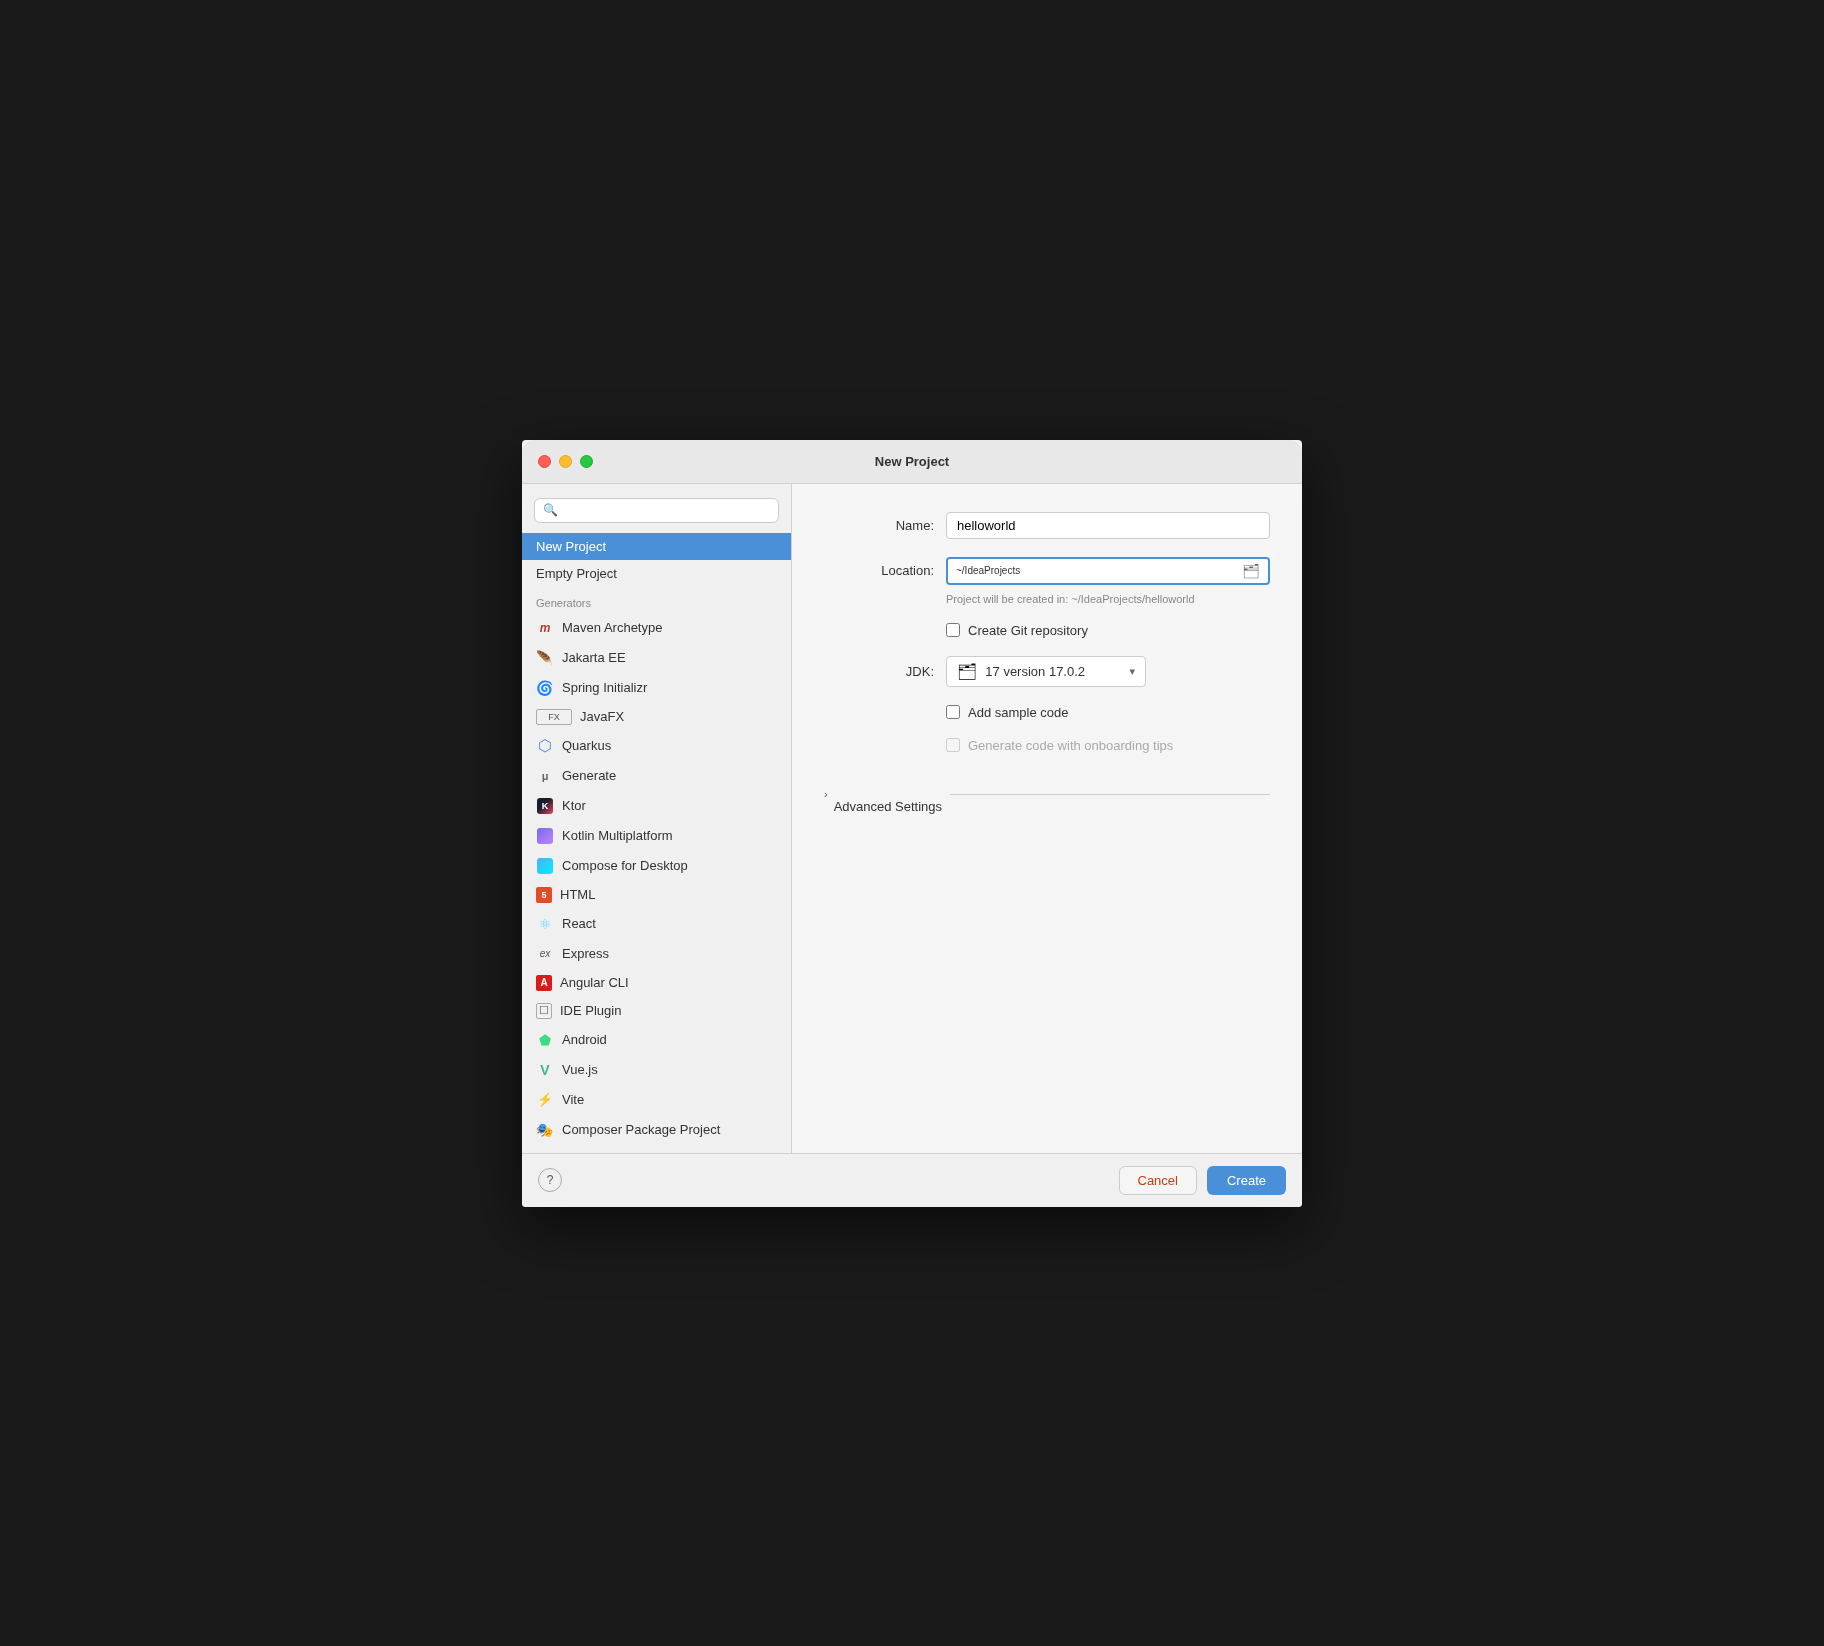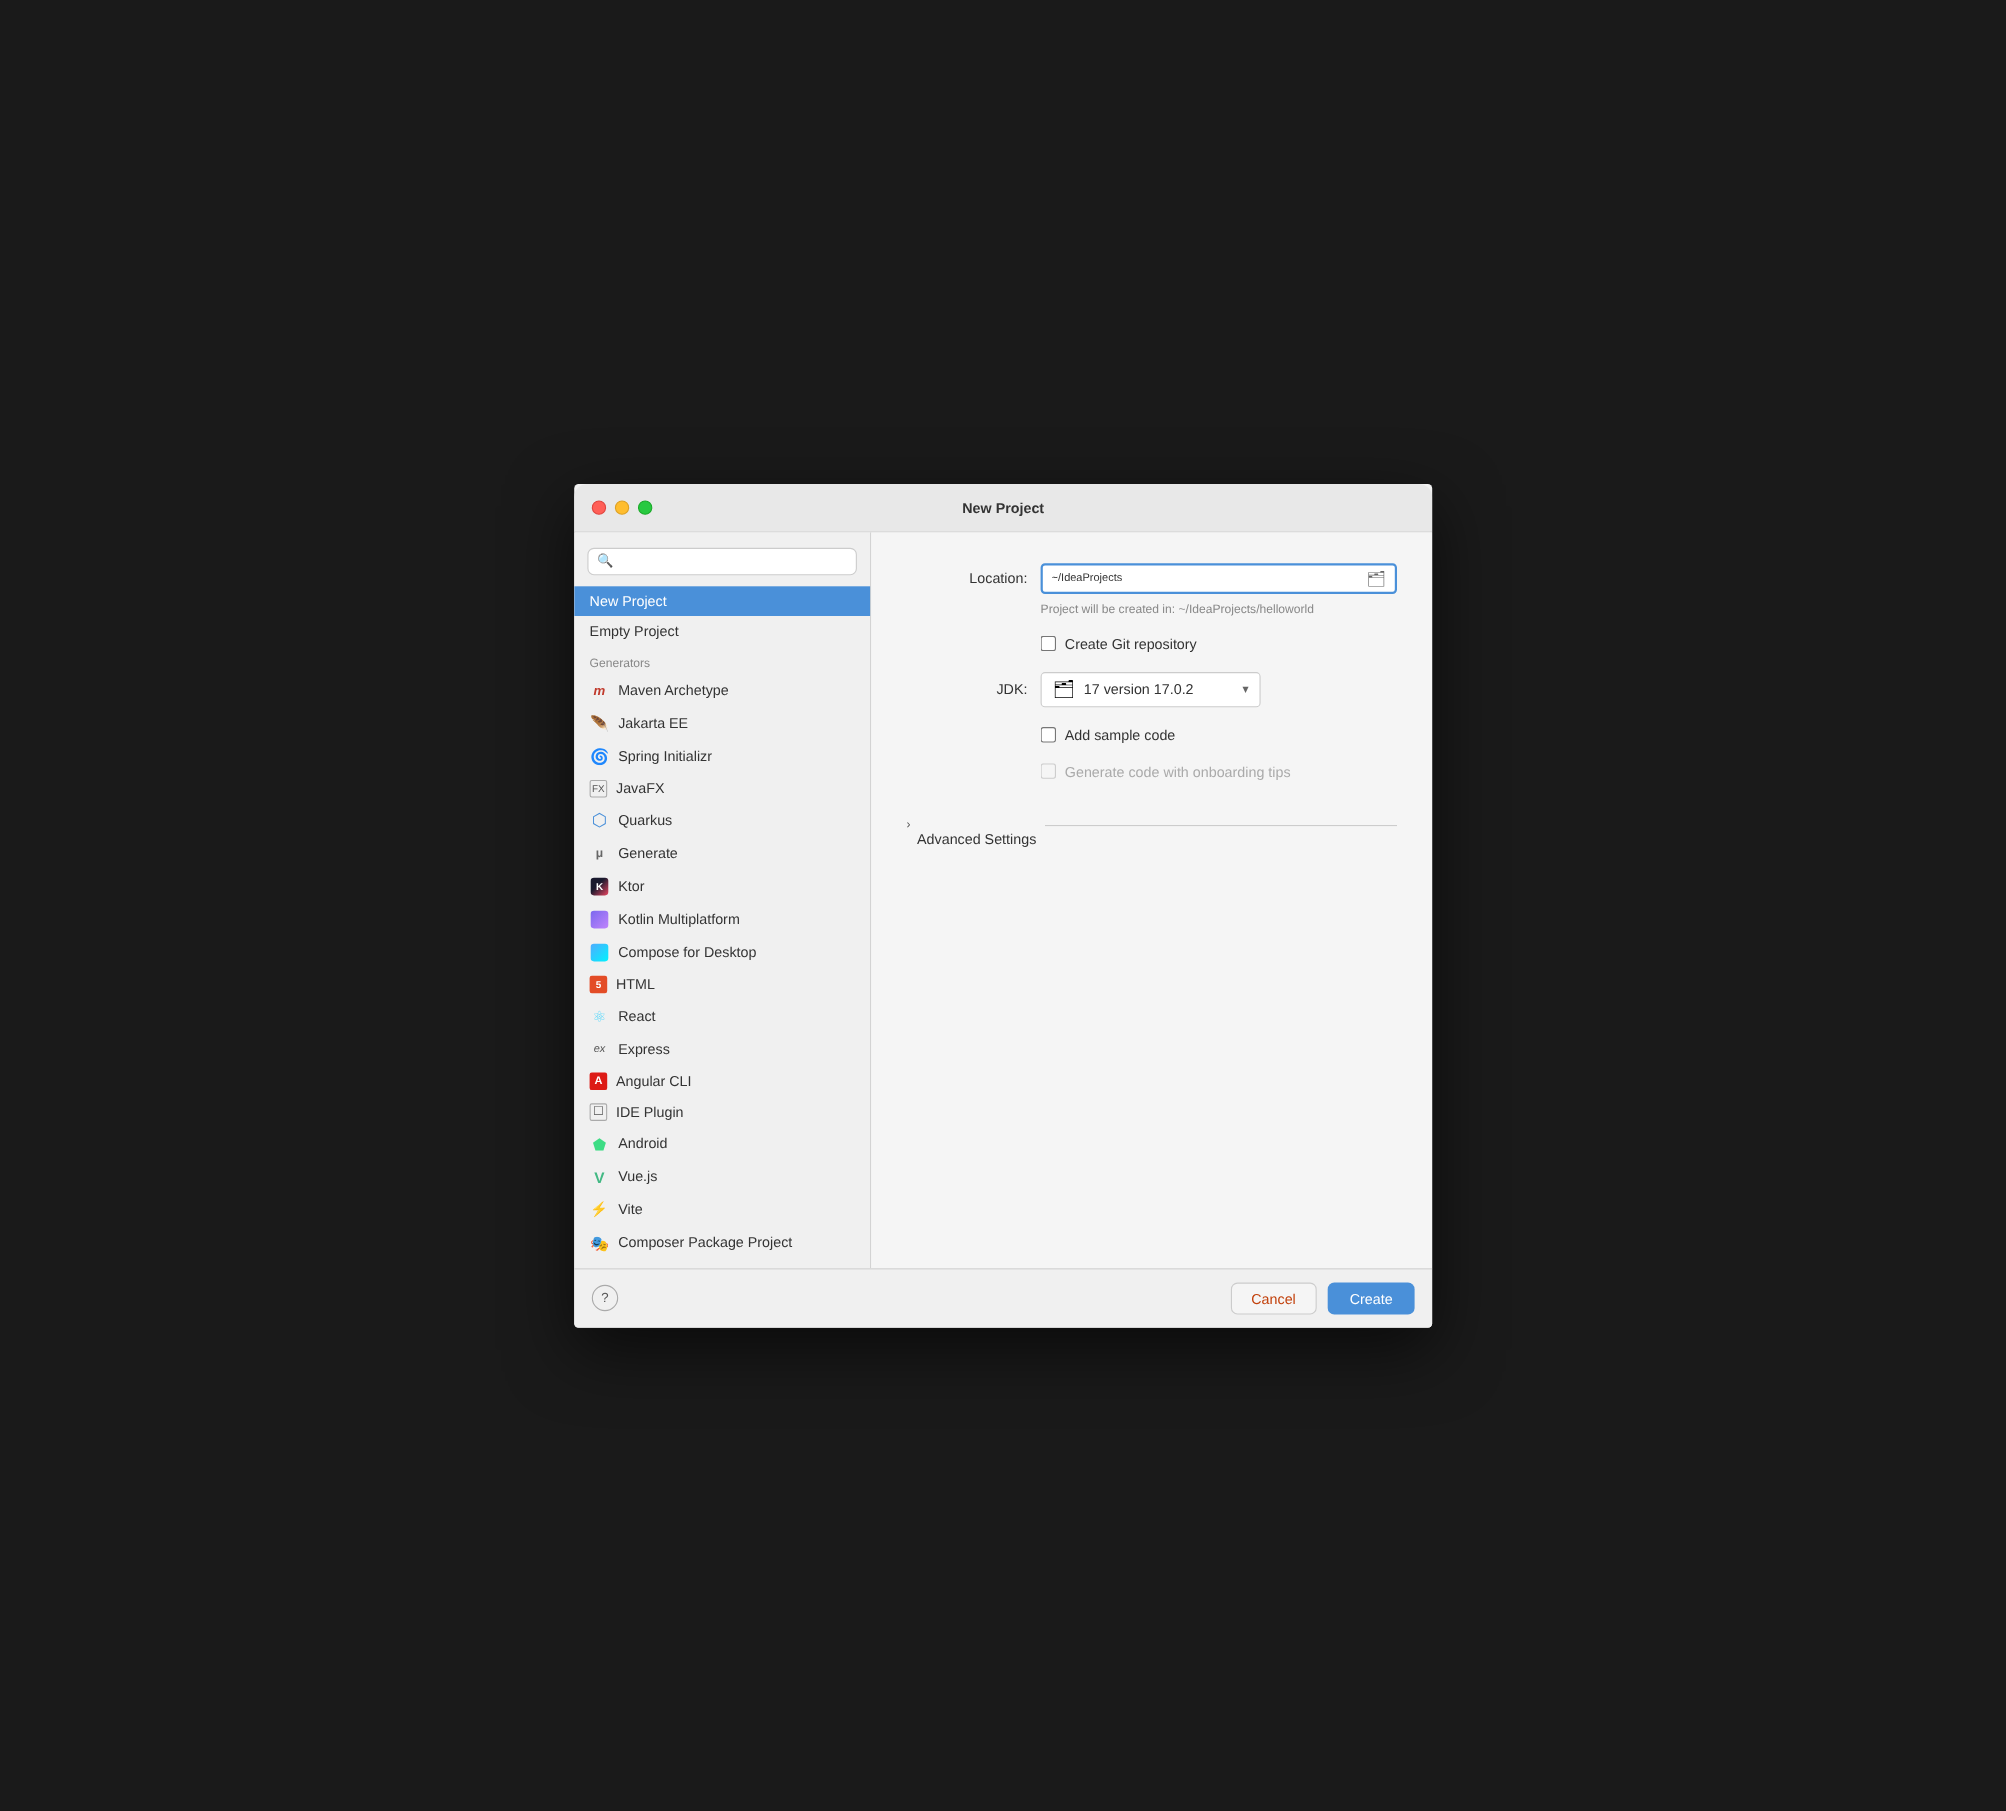--- a/index.html
+++ b/index.html
@@ -376,21 +376,21 @@
       </div>
       <div class="sidebar-item">
         <span class="item-icon">🪶</span>
         <span>Jakarta EE</span>
       </div>
       <div class="sidebar-item">
         <span class="item-icon" style="color:#27ae60;">🌀</span>
         <span>Spring Initializr</span>
       </div>
       <div class="sidebar-item">
-        <span class="item-icon" style="font-size:12px;color:#555;border:1px solid #aaa;border-radius:2px;width:16px;height:16px;display:flex;align-items:center;justify-content:center;font-size:9px;">FX</span>
+        <span class="item-icon" style="font-size:12px;color:#555;border:1px solid #aaa;border-radius:2px;width:36px;height:16px;display:flex;align-items:center;justify-content:center;font-size:9px;">FX</span>
         <span>JavaFX</span>
       </div>
       <div class="sidebar-item">
         <span class="item-icon icon-quarkus" style="color:#4a90d9;font-size:16px;">⬡</span>
         <span>Quarkus</span>
       </div>
       <div class="sidebar-item">
         <span class="item-icon icon-micronaut">μ</span>
         <span>Generate</span>
       </div>
@@ -445,20 +445,24 @@
         <span>Vite</span>
       </div>
       <div class="sidebar-item">
         <span class="item-icon" style="font-size:14px;">🎭</span>
         <span>Composer Package Project</span>
       </div>
     </div>
 
     <div class="main-panel">
 
+      <div class="form-row">
+        <span class="form-label">Name:</span>
+        <input class="form-input" type="text" value="helloworld" style="">
+      </div>
 
       <div class="form-row">
         <span class="form-label">Location:</span>
         <div class="location-wrapper">
           <input class="location-input" type="text" value="~/IdeaProjects" style="">
           <span class="location-icon">🗂</span>
         </div>
       </div>
 
       <div class="hint-text">Project will be created in: ~/IdeaProjects/helloworld</div>

